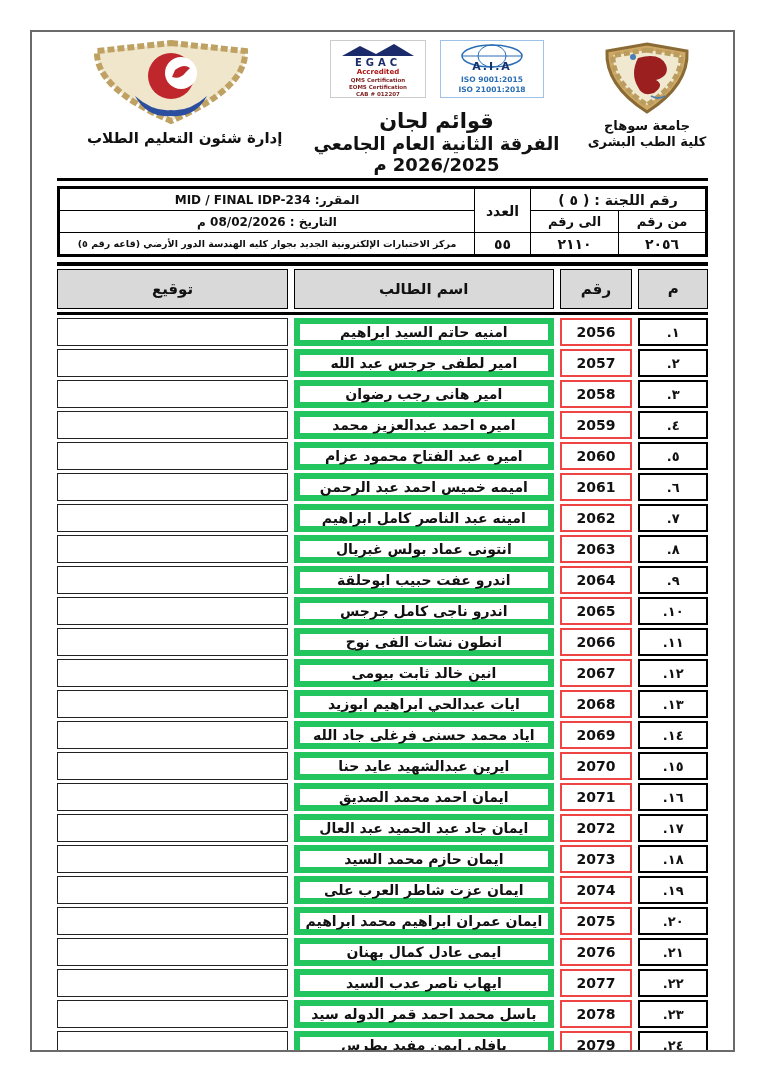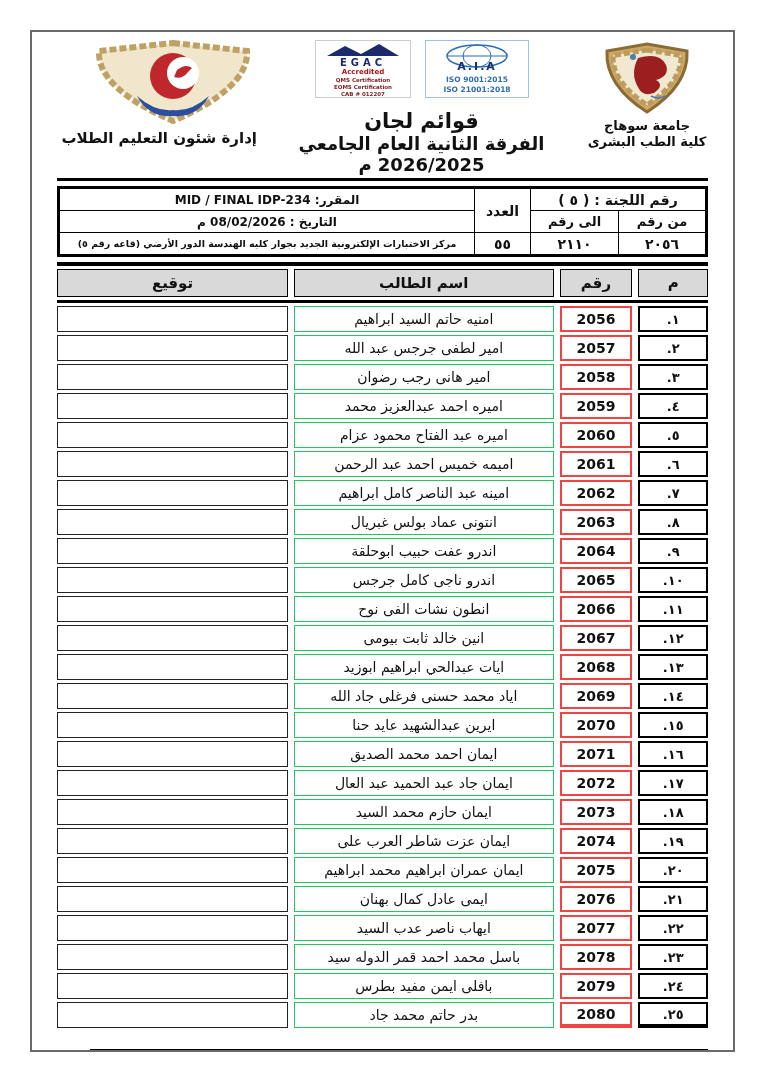--- a/index.html
+++ b/index.html
@@ -8,43 +8,43 @@
         border:2px solid #6a6a6a;background:#fff;padding:6px 25px 0 25px;overflow:hidden;}
 
   
   .header{display:flex;align-items:flex-start;}
   .uni-block{width:122px;text-align:center;padding-top:4px;flex:none;}
   .uni-cap{font-weight:bold;font-size:13px;line-height:1.25;}
   .center-block{flex:1;text-align:center;padding-top:2px;}
   .logos-row{display:flex;justify-content:center;gap:14px;direction:ltr;}
   .title1{font-size:21px;font-weight:bold;margin-top:7px;}
   .title2{font-size:18px;font-weight:bold;margin-top:0;}
-  .admin-block{width:200px;text-align:right;flex:none;padding-top:2px;}
+  .admin-block{width:200px;text-align:left;flex:none;padding-top:2px;margin-left:30px;}
   .admin-cap{font-weight:bold;font-size:15px;margin-top:1px;}
 
   .hrule{height:3px;background:#000;margin-top:3px;}
   .bar-heavy{height:4px;background:#000;margin-top:5px;}
   .bar-med{height:3px;background:#000;}
 
   
   table.info{width:100%;border-collapse:collapse;table-layout:fixed;margin-top:5px;border:3px solid #000;}
   table.info td{border:1px solid #000;text-align:center;font-weight:bold;padding:1px 4px;box-sizing:border-box;}
   .r1 td{height:23px;font-size:14px;}
   .r2 td{height:22px;font-size:13px;}
   .r3 td{height:23px;font-size:14px;}
   td.venue-cell{font-size:9.5px;font-weight:bold;}
   td.course-cell,td.date-cell{font-size:12px;}
 
   
   table.students{width:calc(100% + 12px);margin:0 -6px;border-collapse:separate;border-spacing:6px 3px;table-layout:fixed;}
-  table.students th{background:#d9d9d9;border:1px solid #000;height:28px;font-size:15px;font-weight:bold;box-sizing:border-box;padding:0 2px;}
+  table.students th{background:#d9d9d9;border:1px solid #000;height:40px;font-size:15px;font-weight:bold;box-sizing:border-box;padding:0 2px;}
   table.students td{box-sizing:border-box;height:26px;text-align:center;background:#fff;padding:0 3px;}
   td.serial-cell{border:2px solid #000;font-size:13px;font-weight:bold;}
   td.number-cell{border:2px solid #ef4444;font-size:14px;font-weight:bold;}
-  td.name-cell{border:1px solid #22c55e;font-size:14px;font-weight:normal;}
+  td.name-cell{border:6px solid #22c55e;font-size:14px;font-weight:bold;}
   td.signature-cell{border:1px solid #222;}
   tr.last-row td.serial-cell,tr.last-row td.number-cell{border-bottom-width:4px;}
 
   
   table.footer{width:95%;margin-top:18px;margin-left:auto;margin-right:0;border-collapse:collapse;table-layout:fixed;}
   table.footer td{border:1px solid #000;height:27px;text-align:center;font-size:13px;font-weight:bold;box-sizing:border-box;padding:0 3px;}
   td.form-value{font-family:"Liberation Serif",serif;font-size:15px;direction:ltr;}
   td.issue-date-value{font-size:13px;}
   svg text{font-family:"DejaVu Sans",sans-serif;}
 </style>

